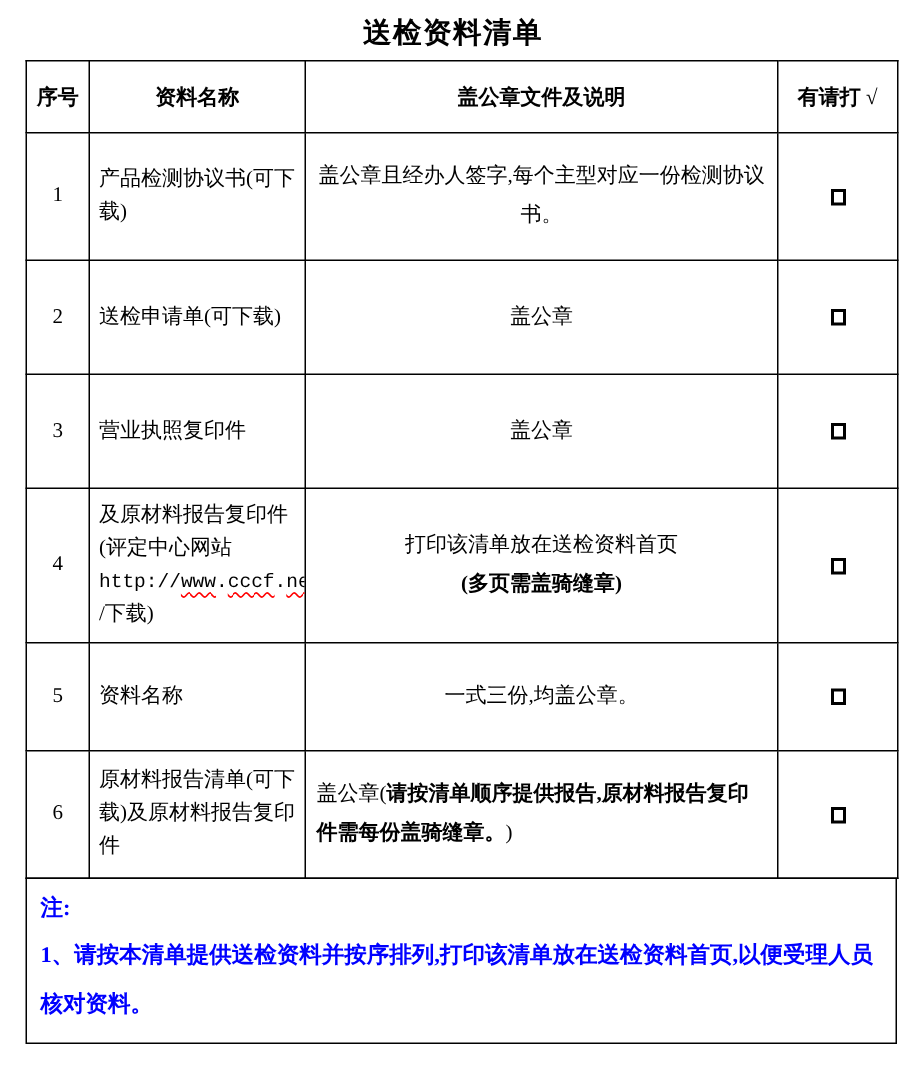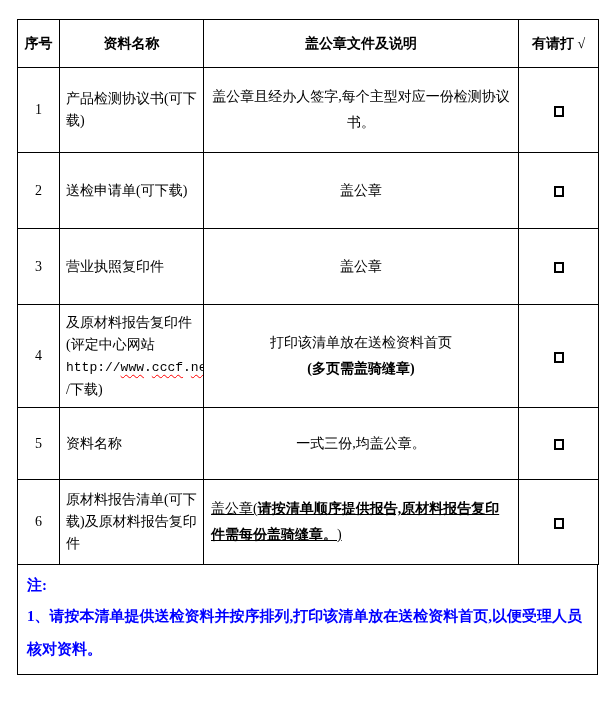--- a/index.html
+++ b/index.html
@@ -13,32 +13,32 @@
     width:604px;height:712px;background:#ffffff;color:#000;
     font-family:"Liberation Serif", serif;
     overflow:hidden;
   }
   .title{
     font-size:19px;font-weight:bold;text-align:center;
     margin:9px 0 0 0;letter-spacing:1px;
   }
   table.checklist{
     border-collapse:collapse;table-layout:fixed;
-    width:581px;margin:19px 0 0 17px;
+    width:581px;margin:5px 0 0 17px;
   }
   table.checklist th, table.checklist td{
     border:1px solid var(--border-color);
     vertical-align:middle;
     overflow:hidden;
   }
   th{font-weight:bold;font-size:14px;height:48px;text-align:center;padding:0 2px;}
   td.no{text-align:center;font-size:14px;}
   td.name{font-size:14px;line-height:22px;padding:3px 3px 3px 6px;text-align:left;}
   td.desc{font-size:14px;line-height:26px;padding:16px 7px;text-align:center;}
-  td.desc.left{text-align:left;text-decoration:underline;}
+  td.desc.left{text-align:left;}
   td.check{text-align:center;}
   .r0{height:73px}.r1{height:76px}.r2{height:76px}
   .r3{height:103px}.r4{height:72px}.r5{height:78px}
   .checkbox{
     display:inline-block;width:10px;height:11px;
     border:2px solid #000;background:#fff;vertical-align:middle;
   }
   .b{font-weight:bold;}
   .mono{font-family:"Liberation Mono", monospace;font-size:13px;}
   .wavy{
@@ -55,20 +55,21 @@
     color:var(--note-color);font-weight:bold;font-size:15px;
   }
   .note-label{line-height:30px;}
   .note-item{line-height:33px;}
 </style>
 </head>
 <body>
 
 <div class="page">
 
+  <h1 class="title">送检资料清单</h1>
 
   <table class="checklist">
     <colgroup>
       <col style="width:42px">
       <col style="width:144px">
       <col style="width:315px">
       <col style="width:80px">
     </colgroup>
     <thead>
       <tr id="header-row">

